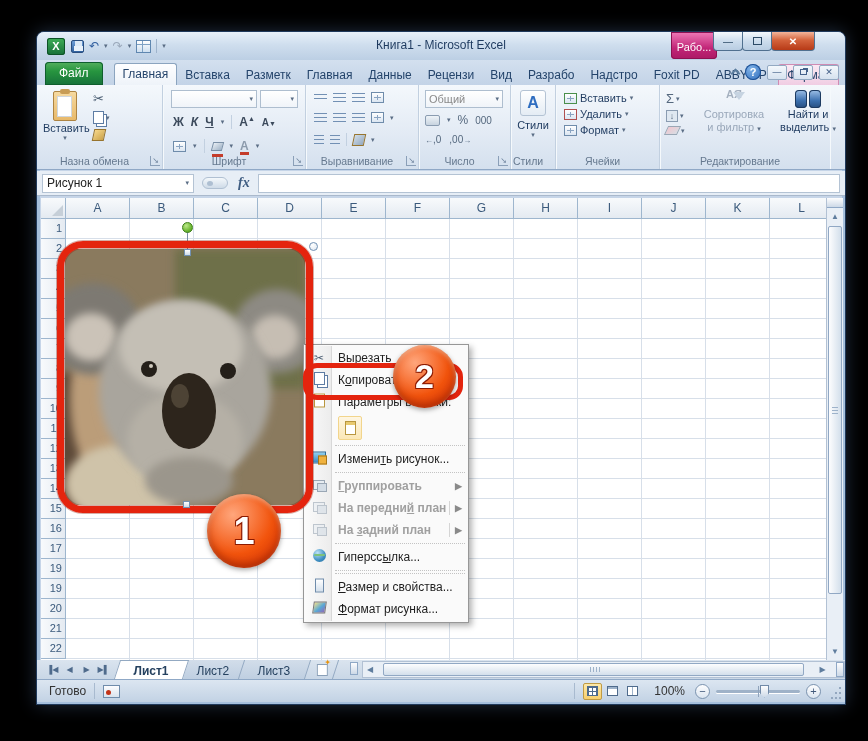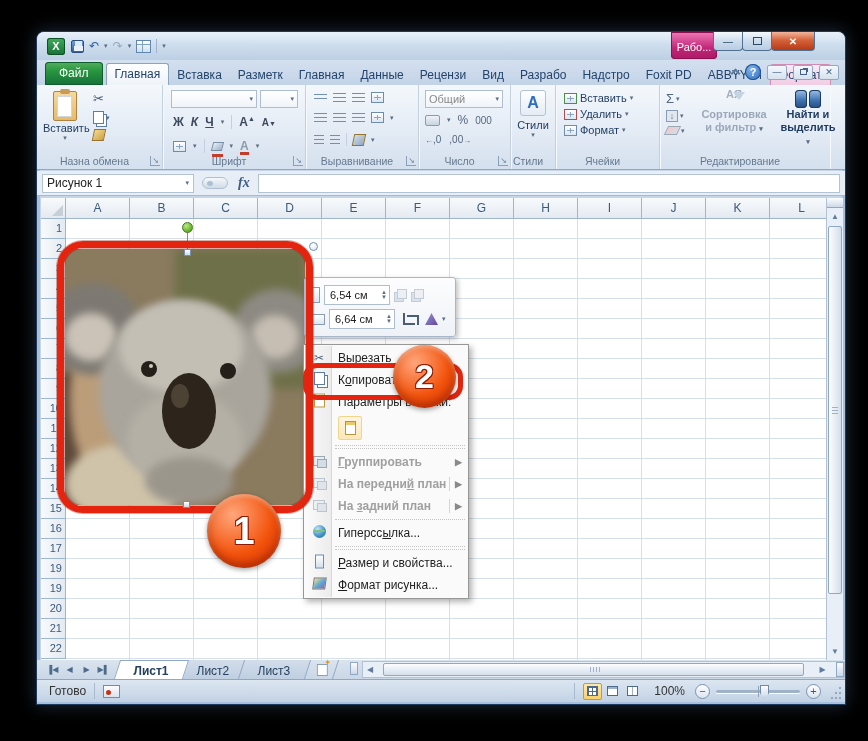--- a/index.html
+++ b/index.html
@@ -37,21 +37,21 @@
     background:linear-gradient(#f5f9fd,#cddded 50%,#b9cde2);display:flex;align-items:center;justify-content:center;
     font-size:10px;color:#2c4a66;margin-left:-1px;}
   .wbtn.close{width:44px;background:linear-gradient(#f3b59b,#d4633c 45%,#b73a17);color:#fff;font-weight:bold;}
   .wbtn .maxbox{width:9px;height:8px;border:1px solid #2c4a66;background:transparent;}
 
   
   .tabrow{position:absolute;left:0;top:28px;right:0;height:25px;background:linear-gradient(#d3e0ef,#c3d3e7);}
   .tabs{position:absolute;left:8px;top:2px;display:flex;align-items:flex-end;height:23px;}
   .tab{padding:4px 8px 3px;font-size:12px;color:#24446b;white-space:nowrap;cursor:default;}
   .tab.file{background:linear-gradient(#55b05e,#27953f 40%,#16713a);color:#fff;border-radius:4px 4px 0 0;
-    padding:4px 14px 5px;margin-right:3px;box-shadow:inset 0 0 0 1px #0f5e2d;}
+    padding:4px 14px 5px;margin-right:11px;box-shadow:inset 0 0 0 1px #0f5e2d;}
   .tab.active{background:linear-gradient(#fefeff,#eef3f9);border:1px solid #8ba4bf;border-bottom:none;
     border-radius:3px 3px 0 0;padding:3px 8px 4px;}
   .tab.contextual{background:linear-gradient(#fbeaf4,#f0cde3);border:1px solid #cf8cb4;border-bottom:none;border-radius:3px 3px 0 0;padding:3px 8px 3px;}
   .ribbon-winctl{position:absolute;right:6px;top:4px;display:flex;gap:6px;align-items:center;}
   .chev-up{width:7px;height:7px;border-left:2px solid #5c7democrat;border-left:2px solid #5c7d9e;border-top:2px solid #5c7d9e;transform:rotate(45deg);margin-top:3px;}
   .help{width:16px;height:16px;border-radius:50%;background:radial-gradient(circle at 35% 30%,#7fb2e8,#2f6cbb);
     color:#fff;font-size:11px;font-weight:bold;text-align:center;line-height:16px;box-shadow:inset 0 0 0 1px #1d4f93;}
   .mini-win{width:20px;height:15px;border:1px solid #93a9c2;border-radius:2px;background:linear-gradient(#f4f8fc,#d6e2ef);
     font-size:9px;color:#44618a;display:flex;align-items:center;justify-content:center;}
   .mini-win .box2{width:7px;height:6px;border:1px solid #44618a;box-shadow:2px -2px 0 -1px #44618a;}
@@ -85,21 +85,21 @@
   .mini-grid:before{content:"";position:absolute;inset:2px;background:
     linear-gradient(to right,transparent 45%,#8aa4c2 45% 55%,transparent 55%),
     linear-gradient(to bottom,transparent 45%,#8aa4c2 45% 55%,transparent 55%);}
   .binoc{position:relative;width:26px;height:18px;margin:0 auto;}
   .binoc:before,.binoc:after{content:"";position:absolute;top:0;width:12px;height:18px;border-radius:4px;
     background:linear-gradient(#9fc1e8,#3b6fae 60%,#274e7f);box-shadow:inset 0 0 0 1px #1d3a60;}
   .binoc:before{left:0;} .binoc:after{right:0;}
   .sortfilter-ic{width:22px;height:18px;margin:0 auto;position:relative;opacity:.5;}
   .sortfilter-ic .ay{font-size:11px;font-weight:bold;color:#5a6d85;line-height:9px;}
   .funnel{position:absolute;right:0;top:2px;width:0;height:0;border:6px solid transparent;border-top:8px solid #9db3c9;}
-  .twoline{font-size:11px;color:#1e3a5f;line-height:13px;font-weight:bold;}
+  .twoline{font-size:11px;color:#1e3a5f;line-height:13px;}
   .twoline.dis{color:#9aa8ba;}
 
   
   .fbar{position:absolute;left:0;top:139px;right:0;height:25px;background:#e7eef6;border-bottom:1px solid #aab9cc;display:flex;align-items:center;}
   .namebox{margin-left:5px;width:152px;height:19px;background:#fff;border:1px solid #b4c3d4;display:flex;align-items:center;justify-content:space-between;padding:0 4px;font-size:12px;color:#222;}
   .knob{width:26px;height:12px;margin-left:8px;border-radius:7px;background:linear-gradient(#f4f8fb,#cfdbe8);border:1px solid #b0c0d2;position:relative;}
   .knob:before{content:"";position:absolute;left:4px;top:3px;width:6px;height:5px;border-radius:50%;background:#aebfd2;}
   .fx{font-family:"Liberation Serif",serif;font-style:italic;font-weight:bold;font-size:14px;color:#3f5douard;color:#3f5d82;margin:0 8px 0 10px;}
   .finput{flex:1;height:19px;background:#fff;border:1px solid #b4c3d4;margin-right:5px;}
 
@@ -226,20 +226,21 @@
       <div class="qat">
         <span class="floppy"></span>
         <span class="glyphbtn">↶</span>
           <span class="mini-dd">▾</span>
         <span class="glyphbtn dis">↷</span>
           <span class="mini-dd">▾</span>
         <span class="qat-table"></span>
         <span class="sep"></span>
         <span class="mini-dd">▾</span>
       </div>
+      <div class="title-text">Книга1 - Microsoft Excel</div>
       <div class="ctx-chip">Рабо...</div>
       <div class="winbtns">
         <div class="wbtn">—</div>
         <div class="wbtn">
             <span class="maxbox"></span>
           </div>
         <div class="wbtn close">✕</div>
       </div>
     </div>
 
@@ -577,61 +578,44 @@
     <ellipse cx="115" cy="147" rx="9" ry="12" fill="#685c4b" opacity="0.55"></ellipse>
     <ellipse cx="124" cy="232" rx="44" ry="24" fill="#9b968c" filter="url(#b1)"></ellipse>
   </svg>
 
   <div class="rot-stem"></div>
   <div class="rot-handle"></div>
   <div class="h-circle" style="left:309px;top:242px;"></div>
   <div class="h-square" style="left:184px;top:249px;z-index:6;"></div>
   <div class="h-square" style="left:183px;top:501px;"></div>
 
-  <div class="minibar">
-    <div class="mb-row">
-      <span class="dim-ic"></span>
-      <span class="spinbox">
-          <span>6,54 см</span>
-          <span class="spin">▲<br>▼</span>
-        </span>
-      <span class="order-ic"></span>
-      <span class="order-ic"></span>
-    </div>
-    <div class="mb-row">
-      <span class="dim-ic" style="width:16px;height:11px;"></span>
-      <span class="spinbox">
-          <span>6,64 см</span>
-          <span class="spin">▲<br>▼</span>
-        </span>
-      <span class="crop-ic"></span>
-      <span class="rot-ic"></span>
-        <span class="dd-car">▾</span>
-    </div>
-  </div>
 
   <div class="menu">
     <div class="mitem">
       <span class="mi-ic scissors">✂</span>
       <span><span></span><span class="acc">В</span><span>ырезать</span></span>
     </div>
     <div class="mitem">
       <span class="mi-ic"><span class="copy-ic" style="display:inline-block;"></span></span>
       <span><span>К</span><span class="acc">о</span><span>пировать</span></span>
     </div>
     <div class="mitem">
       <span class="mi-ic"><span class="mini-page" style="display:inline-block;"></span></span>
       <span>Параметры вставки:</span>
     </div>
     <div style="height:30px;display:flex;align-items:center;">
       <span class="paste-opt-ic">
           <span class="mini-page"></span>
         </span>
     </div>
     <div class="msep"></div>
+    <div class="mitem">
+      <span class="mi-ic"><span class="chgpic-ic"></span></span>
+      <span><span>Измени</span><span class="acc">т</span><span>ь рисунок...</span></span>
+    </div>
     <div class="msep"></div>
     <div class="mitem dis">
       <span class="mi-ic"><span class="group-ic"></span></span>
       <span><span></span><span class="acc">Г</span><span>руппировать</span></span>
       <span class="mi-arrow">▶</span>
     </div>
     <div class="mitem dis">
       <span class="mi-ic"><span class="group-ic" style="opacity:.6;"></span></span>
       <span><span>На передни</span><span class="acc">й</span><span> план</span></span>
       <span class="mi-div"></span>

